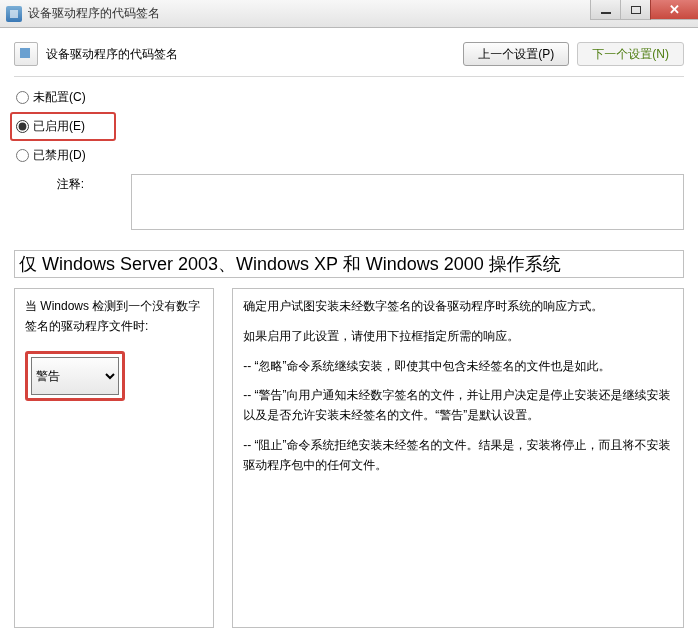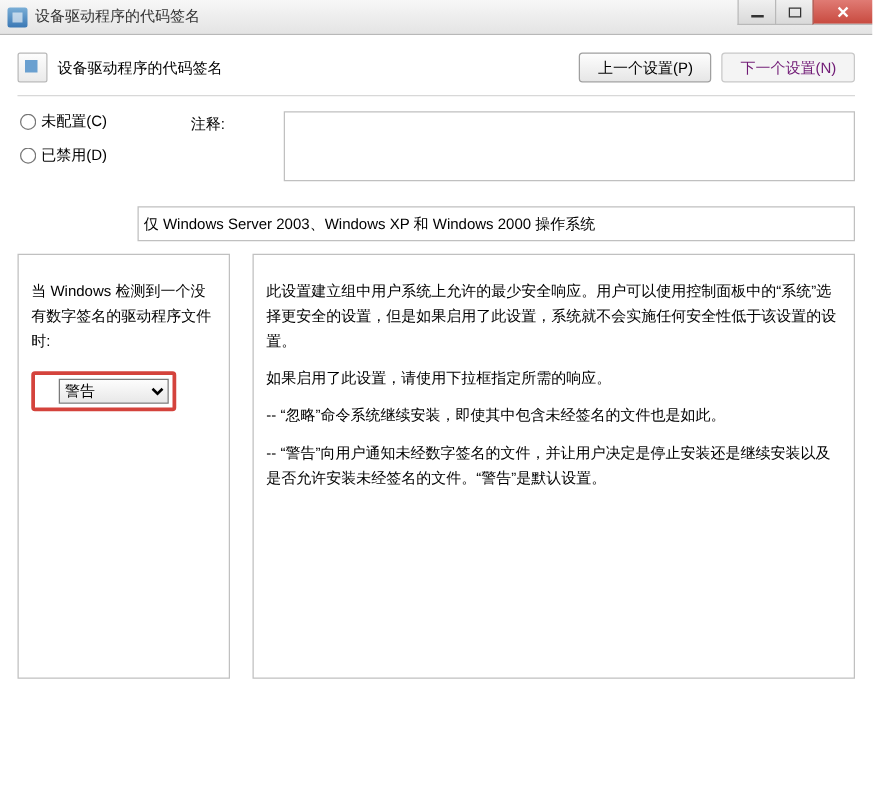--- a/index.html
+++ b/index.html
@@ -89,30 +89,31 @@
     padding: 0 14px;
     font-size: 12px;
     border: 1px solid #9f9f9f;
     background: linear-gradient(#fdfdfd, #e6e6e6);
     border-radius: 3px;
     margin-left: 8px;
     cursor: pointer;
     text-align: center;
   }
   .nav-btn:disabled {
-    color: #701a75;
+    color: #4d7c0f;
     border-color: #c8c8c8;
     background: #f4f4f4;
     cursor: default;
   }
 
   
   .settings-row {
     display: flex;
     padding-top: 12px;
+    flex-direction: column;
   }
   .radio-group {
     width: 96px;
   }
   .radio-item {
     display: flex;
     align-items: center;
     margin-bottom: 10px;
     cursor: pointer;
   }
@@ -133,64 +134,63 @@
   }
   .field-label {
     width: 76px;
     text-align: right;
     padding-right: 6px;
     padding-top: 2px;
   }
   .field-row textarea, .field-row input.platform {
     flex: 1 1 auto;
     font-family: inherit;
-    font-size: 12px;
+    font-size: 18px;
     padding: 3px 4px;
     border: 1px solid #c0c0c0;
     resize: none;
   }
   .field-row textarea.notes { height: 56px; }
   .field-row input.platform { height: 28px; line-height: 28px; }
 
   
   .section-labels {
     display: flex;
     margin-top: 14px;
     margin-bottom: 4px;
   }
   .section-labels .lbl-left { width: 335px; }
   .section-labels .lbl { }
 
   .lower-cols { display: flex; gap: 18px; }
   .panel {
     border: 1px solid #c0c0c0;
-    padding: 20px 10px;
+    padding: 8px 10px;
     height: 340px;
     overflow: auto;
     background: #fff;
   }
   .panel.left { width: 322px; }
   .panel.right { flex: 1 1 auto; }
   .panel p { margin: 0 0 10px 0; line-height: 1.65; }
 
   .combo-wrap {
     display: inline-block;
     border: 3px solid #d4433c;
     border-radius: 3px;
     padding: 3px;
     margin-top: 4px;
   }
   .combo {
     font-family: Liberation Sans, sans-serif;
     font-size: 12px;
     width: 88px;
-    height: 20px;
+    height: 38px;
     border: 1px solid #7a7a7a;
     background: linear-gradient(#fdfdfd,#e8e8e8);
-    margin-left: 16px;
   }
 </style>
 </head>
 <body>
 
 <div class="titlebar">
   <div class="app-icon"></div>
   <span class="title">设备驱动程序的代码签名</span>
   <div class="win-btns">
     <div class="win-btn min">
@@ -213,20 +213,26 @@
     <div class="header-spacer"></div>
     <button class="nav-btn">上一个设置(P)</button>
     <button class="nav-btn" disabled="">下一个设置(N)</button>
   </div>
 
   <div class="settings-row">
     <div class="radio-group">
       <div class="radio-item">
         <input type="radio" name="state" id="r1" style="">
         <label for="r1">未配置(C)</label>
+      </div>
+      <div class="radio-highlight">
+        <div class="radio-item" style="margin-bottom:0">
+          <input type="radio" name="state" id="r2" checked="" style="">
+          <label for="r2">已启用(E)</label>
+        </div>
       </div>
       <div class="radio-item">
         <input type="radio" name="state" id="r3" style="">
         <label for="r3">已禁用(D)</label>
       </div>
     </div>
 
     <div class="fields-col">
       <div class="field-row">
         <div class="field-label">注释:</div>
@@ -242,20 +248,21 @@
   <div class="lower-cols">
     <div class="panel left">
       <p>当 Windows 检测到一个没有数字签名的驱动程序文件时:</p>
       <div class="combo-wrap">
         <select class="combo">
           <option>警告</option>
         </select>
       </div>
     </div>
     <div class="panel right">
-      <p>此设置建立组中用户系统上允许的最少安全响应。用户可以使用控制面板中的“系统”选择更安全的设置，但是如果启用了此设置，系统就不会实施任何安全性低于该设置的设置。</p>
+      <p>确定用户试图安装未经数字签名的设备驱动程序时系统的响应方式。</p>
       <p>如果启用了此设置，请使用下拉框指定所需的响应。</p>
       <p>-- “忽略”命令系统继续安装，即使其中包含未经签名的文件也是如此。</p>
       <p>-- “警告”向用户通知未经数字签名的文件，并让用户决定是停止安装还是继续安装以及是否允许安装未经签名的文件。“警告”是默认设置。</p>
+      <p>-- “阻止”命令系统拒绝安装未经签名的文件。结果是，安装将停止，而且将不安装驱动程序包中的任何文件。</p>
     </div>
   </div>
 
 </div>
 
 </body></html>

